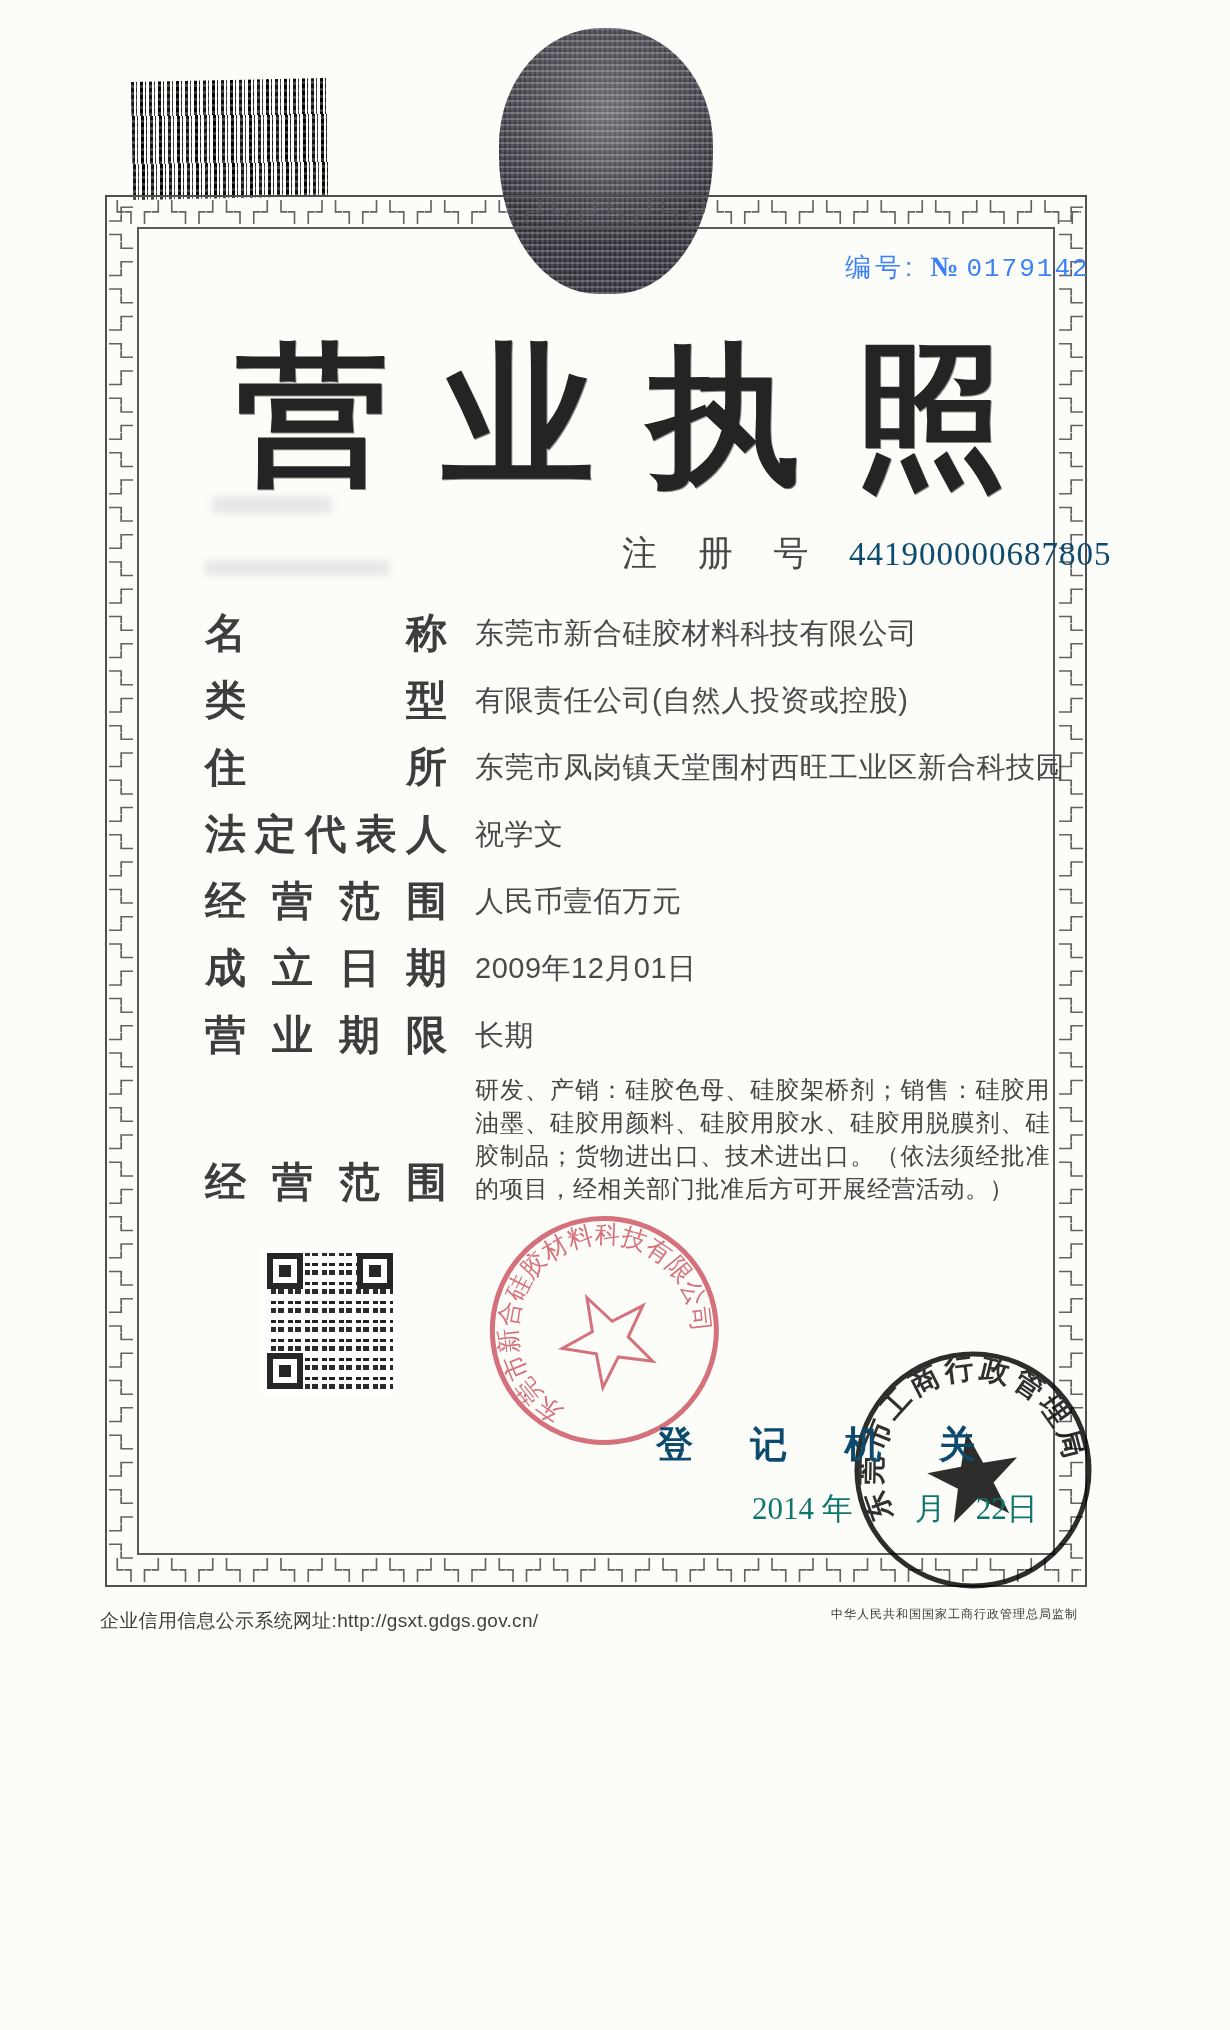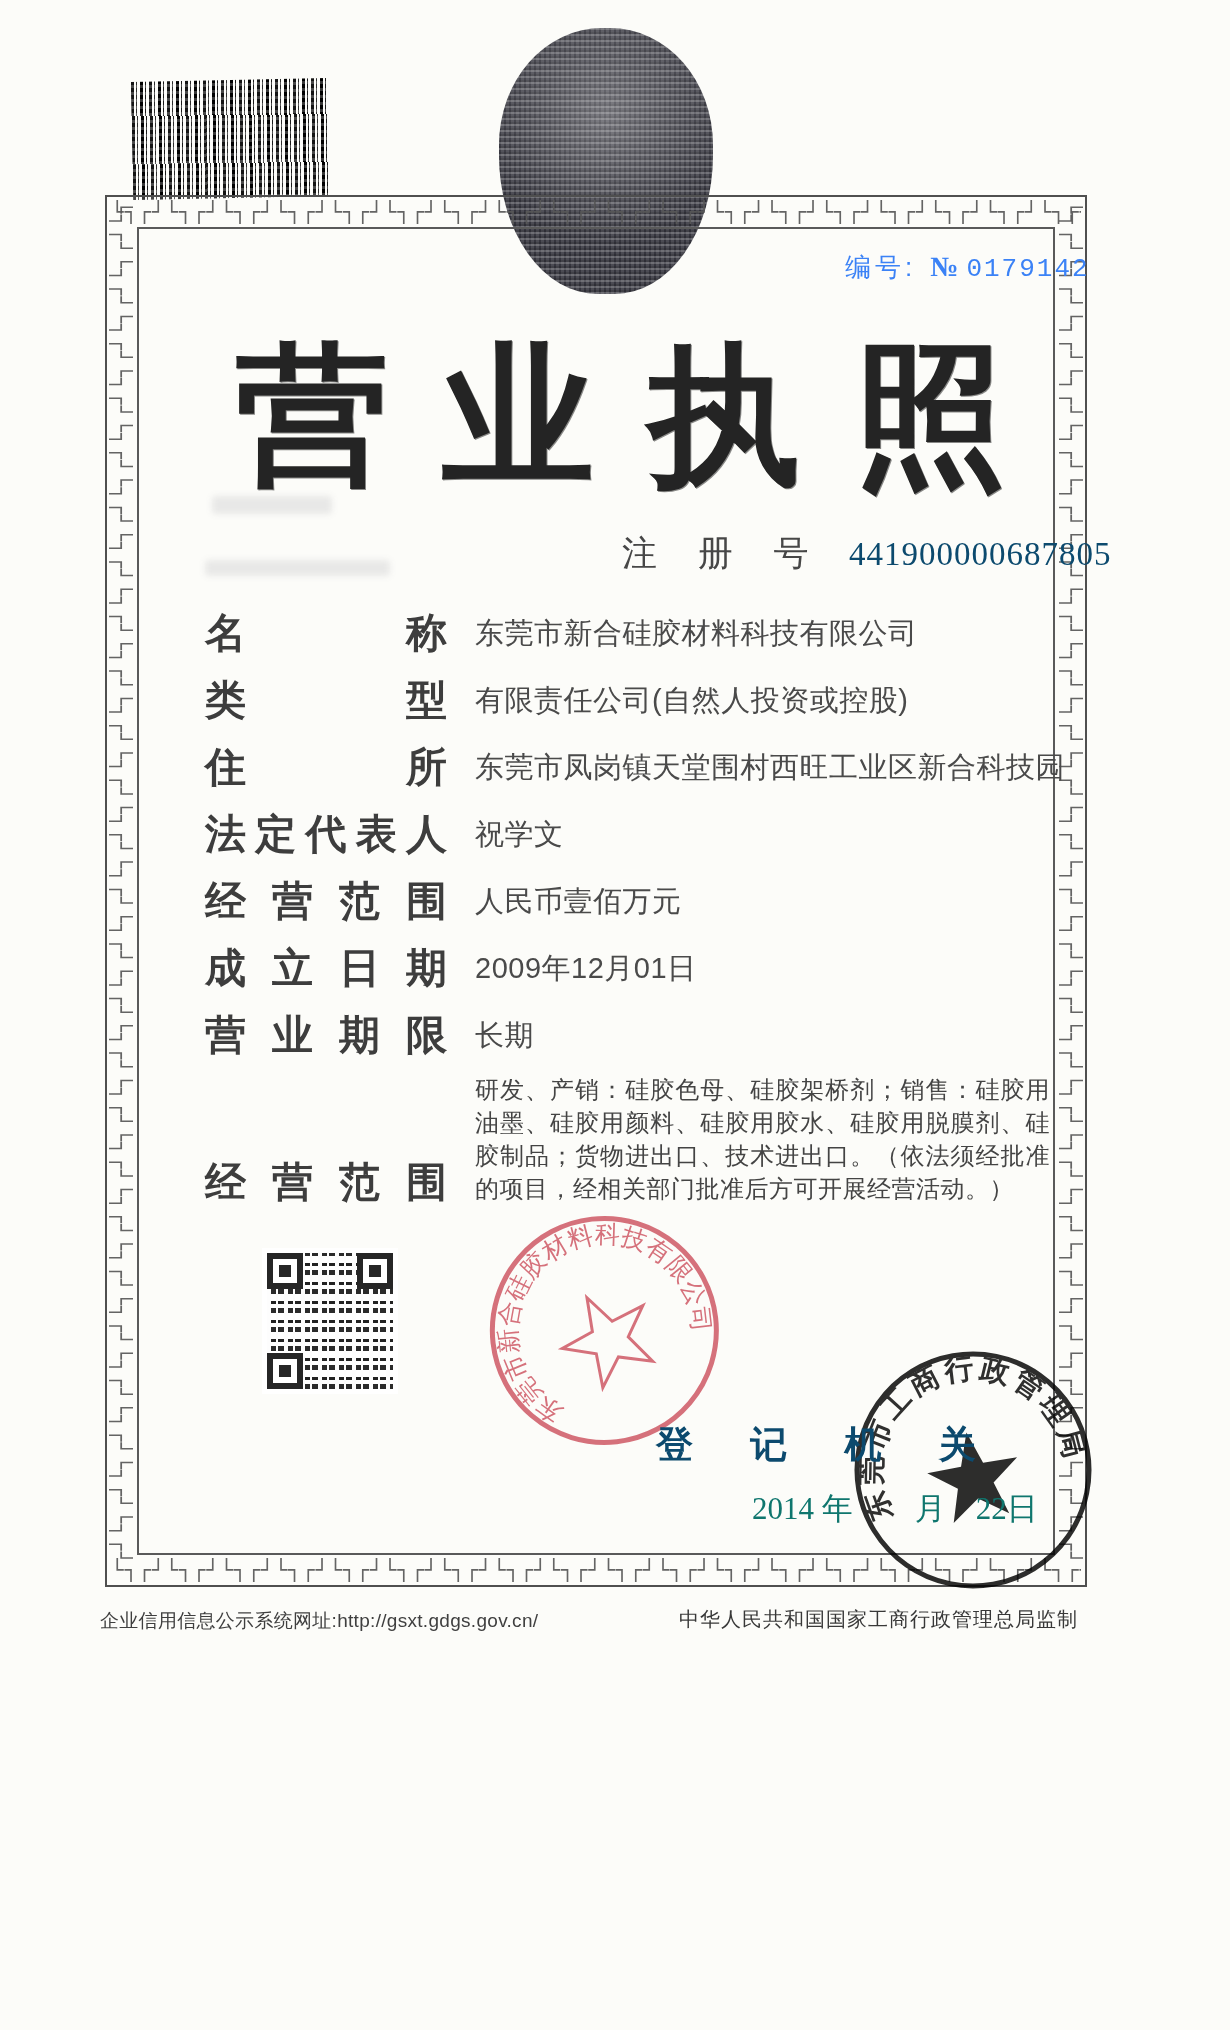--- a/index.html
+++ b/index.html
@@ -84,21 +84,21 @@
 
   
   .reg-label{position:absolute;left:612px;top:1420px;font-size:37px;letter-spacing:24px;
              color:#0c4a6e;font-weight:600;font-family:"Liberation Serif",serif;white-space:nowrap;margin-left:44px;}
   .reg-date{position:absolute;left:752px;top:1488px;font-size:31px;color:#0f766e;white-space:nowrap;
             font-family:"Liberation Serif",serif;}
   .reg-date .d-month{margin-left:62px;} .reg-date .d-day{margin-left:30px;}
 
   
   .footer-left{position:absolute;left:100px;top:1608px;font-size:19px;color:#3f3f3f;letter-spacing:.3px;}
-  .footer-right{position:absolute;right:152px;top:1606px;font-size:20px;color:#383838;letter-spacing:1px;}
+  .footer-right{position:absolute;right:152px;top:1606px;font-size:12px;color:#383838;letter-spacing:1px;}
 </style>
 </head>
 <body>
 
 <div class="page">
 
   <div class="barcode"></div>
 
   <div class="emblem"></div>
 

